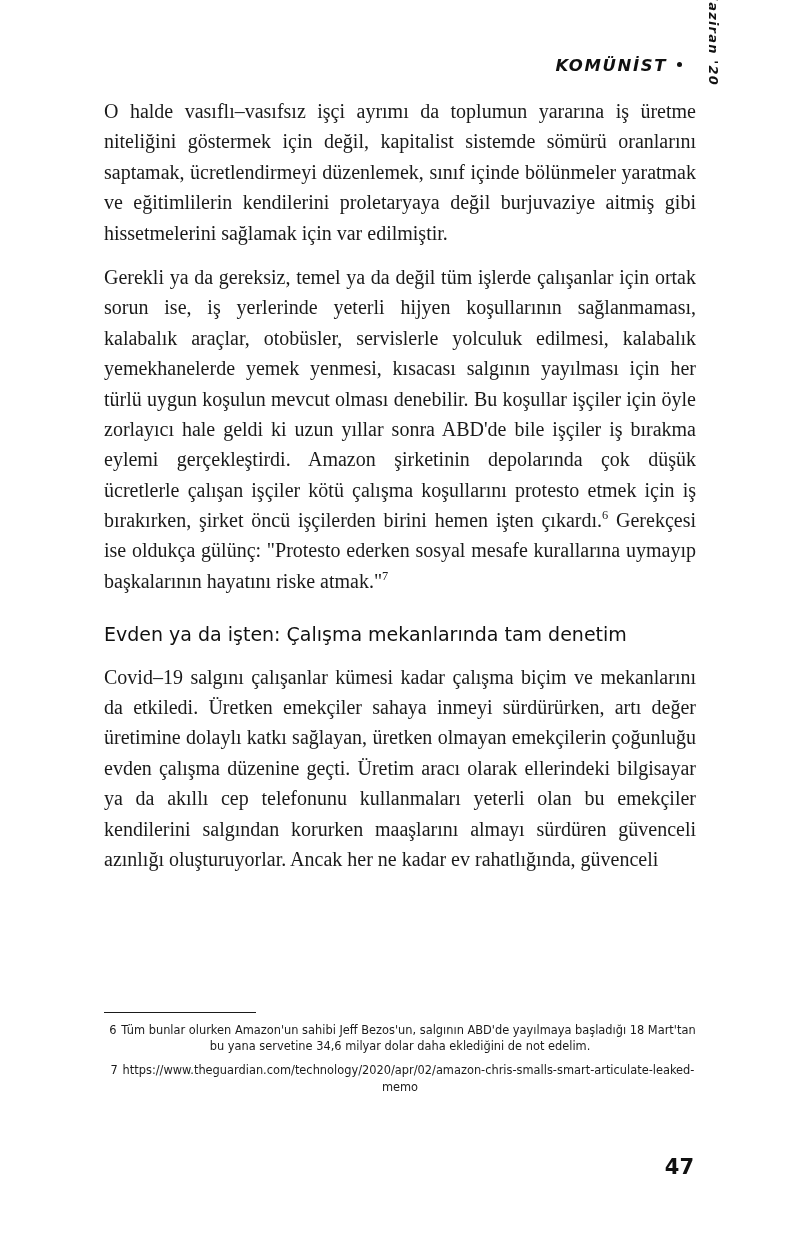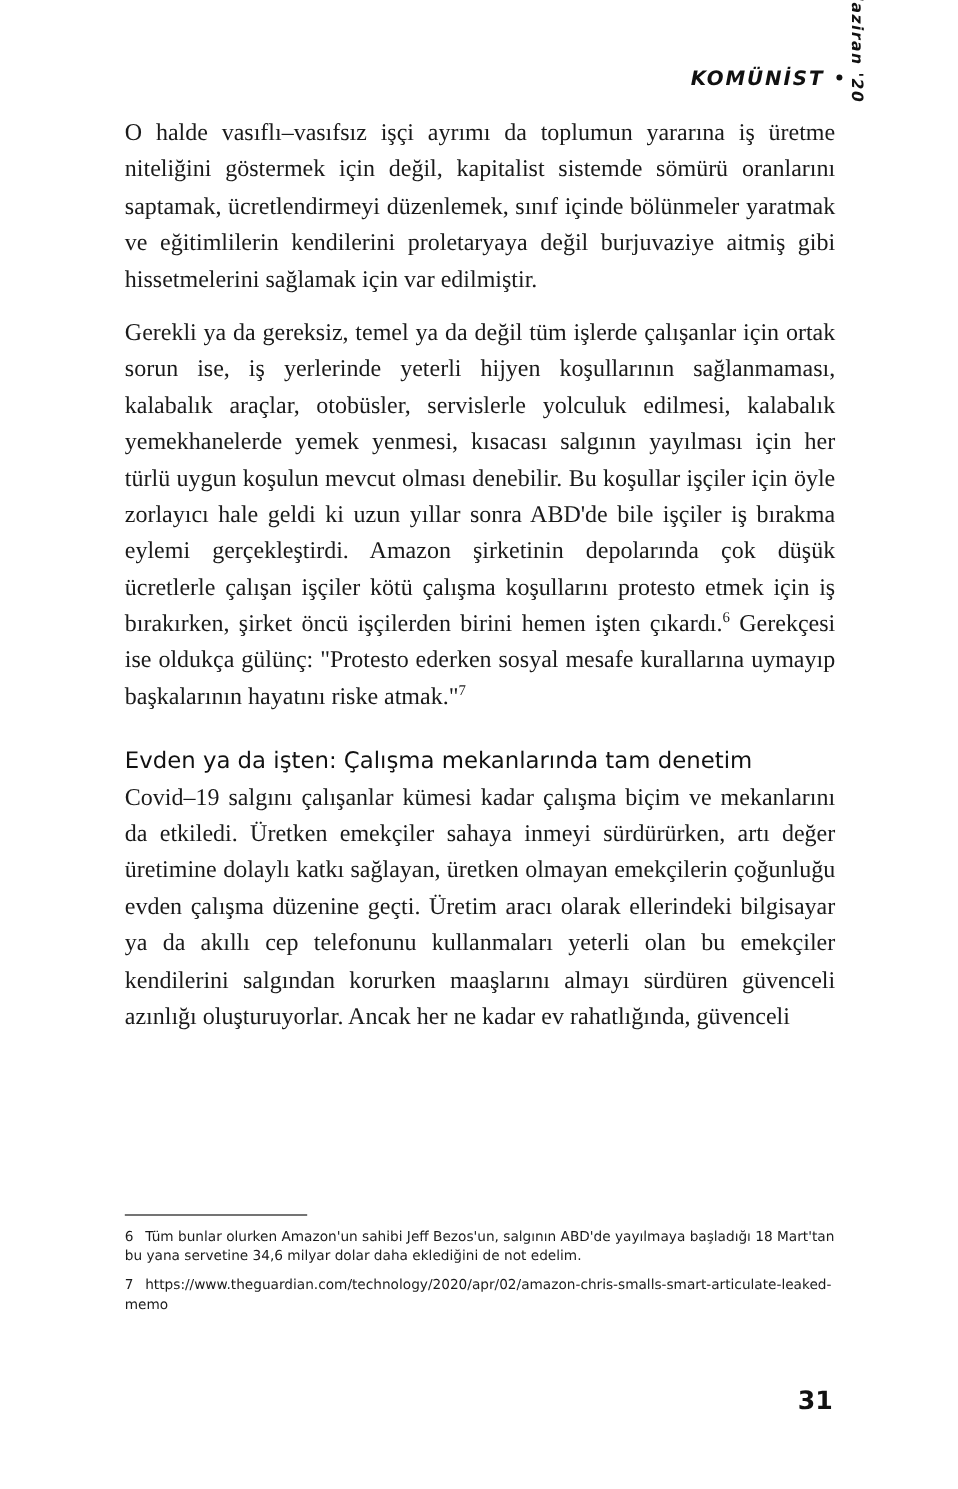--- a/index.html
+++ b/index.html
@@ -14,21 +14,21 @@
     background: #ffffff;
     overflow: hidden;
     font-family: "Liberation Serif", serif;
     color: #1a1a1a;
   }
 
   
   .running-head {
     position: absolute;
     top: 56px;
-    right: 96px;
+    right: 116px;
     display: flex;
     align-items: center;
     gap: 10px;
   }
   .running-head .journal {
     font-family: "DejaVu Sans", sans-serif;
     font-weight: bold;
     font-style: italic;
     font-size: 16.5px;
     letter-spacing: 1.6px;
@@ -76,21 +76,21 @@
   }
   .content p.last {
     margin-bottom: 0;
   }
 
   h2.section-title {
     font-family: "DejaVu Sans", sans-serif;
     font-size: 19px;
     font-weight: 400;
     line-height: 1.34;
-    margin: 26px 0 2px 0;
+    margin: 26px 0 14px 0;
     color: #111;
     text-align: left;
   }
 
   sup {
     font-size: 0.62em;
     vertical-align: super;
     line-height: 0;
   }
 
@@ -106,21 +106,21 @@
     color: #1a1a1a;
   }
   .footnote-rule {
     width: 152px;
     height: 1px;
     background: #1a1a1a;
     margin-bottom: 9px;
   }
   .footnote {
     margin-bottom: 8px;
-    text-align: left;
+    text-align: center;
   }
   .footnote .num {
     display: inline-block;
     min-width: 17px;
   }
   .footnote .body {
     display: inline;
   }
 
   
@@ -161,15 +161,15 @@
 
     <div class="footnote">
       <span class="num">6</span><span class="body">Tüm bunlar olurken Amazon'un sahibi Jeff Bezos'un, salgının ABD'de yayılmaya başladığı 18 Mart'tan bu yana servetine 34,6 milyar dolar daha eklediğini de not edelim.</span>
     </div>
 
     <div class="footnote">
       <span class="num">7</span><span class="body">https://www.theguardian.com/technology/2020/apr/02/amazon-chris-smalls-smart-articulate-leaked-memo</span>
     </div>
   </div>
 
-  <div class="folio">31</div>
+  <div class="folio">47</div>
 
 </div>
 
 </body></html>

